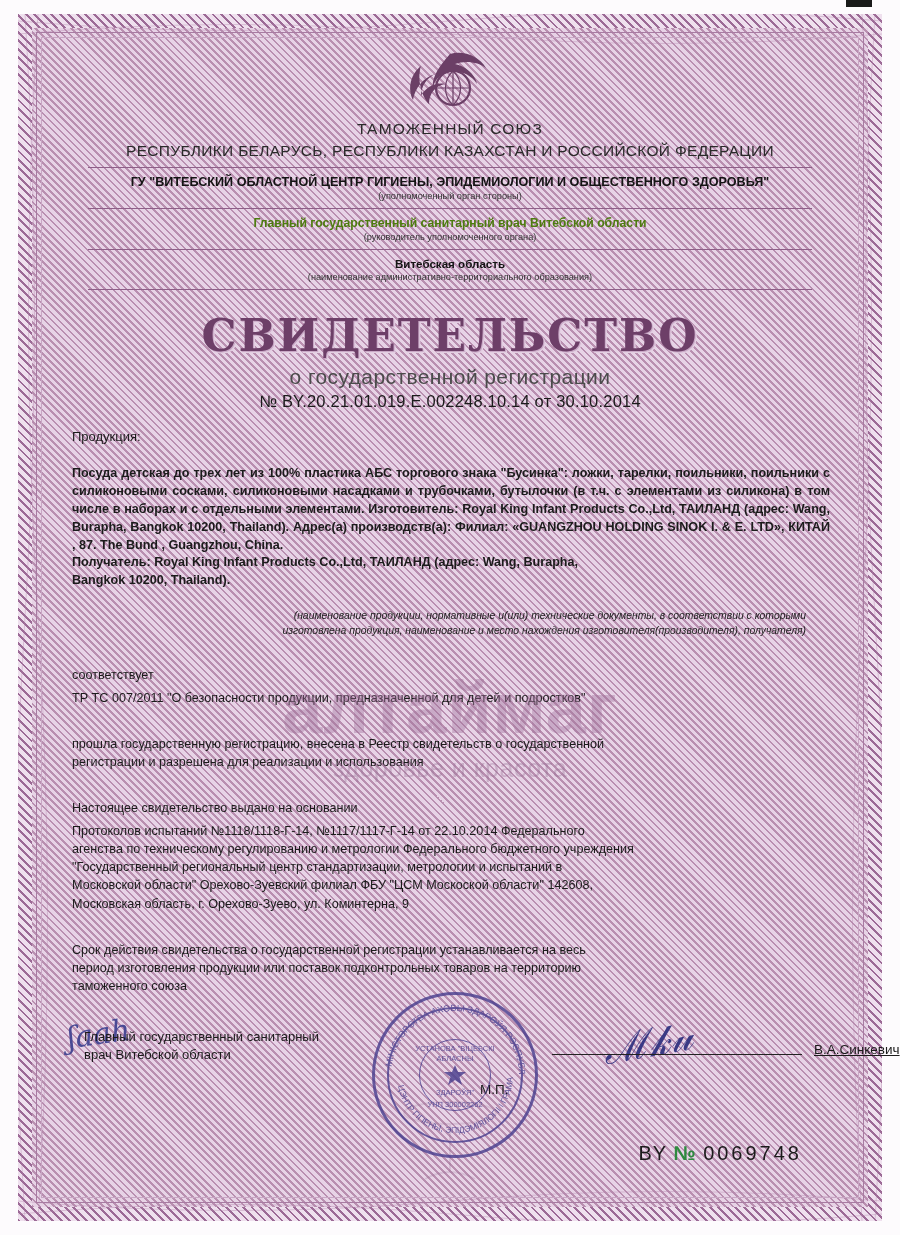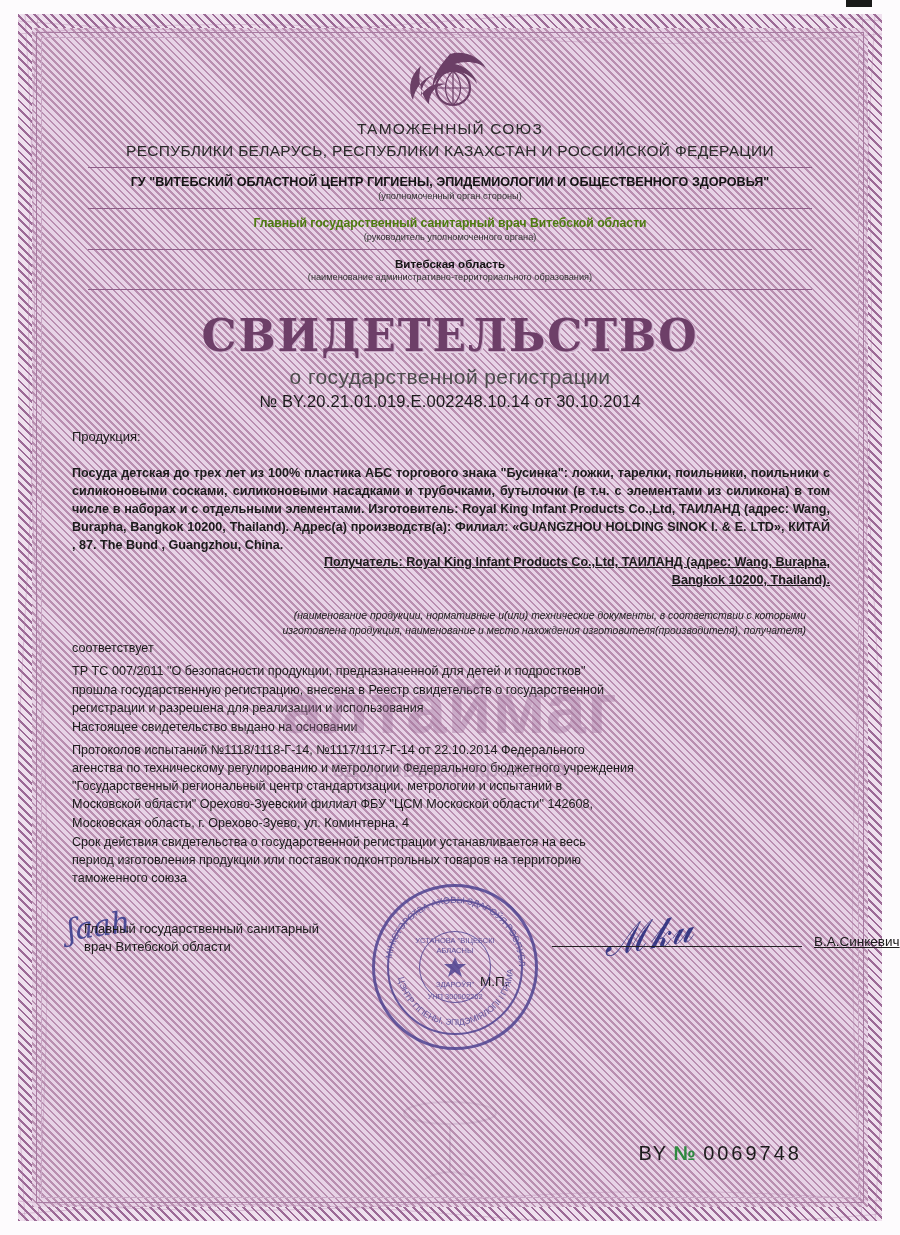--- a/index.html
+++ b/index.html
@@ -144,35 +144,34 @@
   }
   .prod-desc {
     font-size: 12.6px;
     font-weight: bold;
     line-height: 1.42;
     margin-top: 21px;
     text-align: justify;
   }
   .prod-desc .ctr {
     display: block;
-    text-align: right;
-    text-decoration: underline;
+    text-align: left;
   }
   .italic-note {
     font-style: italic;
     font-size: 10.4px;
     line-height: 1.4;
     text-align: right;
     margin: 19px 24px 0 24px;
     color: #222;
   }
   .para {
     font-size: 12.6px;
     line-height: 1.45;
-    margin-top: 1px;
+    margin-top: 28px;
   }
   .para.tight { margin-top: 4px; }
 
   
   .watermark {
     position: absolute;
     left: 0; right: 0;
     top: 672px;
     text-align: center;
     pointer-events: none;
@@ -371,21 +370,21 @@
         <div>прошла государственную регистрацию, внесена в Реестр свидетельств о государственной</div>
         <div>регистрации и разрешена для реализации и использования</div>
       </div>
 
       <div class="para">Настоящее свидетельство выдано на основании</div>
       <div class="para tight">
         <div>Протоколов испытаний №1118/1118-Г-14, №1117/1117-Г-14 от 22.10.2014 Федерального</div>
         <div>агенства по техническому регулированию и метрологии Федерального бюджетного учреждения</div>
         <div>"Государственный региональный центр стандартизации, метрологии и испытаний в</div>
         <div>Московской области" Орехово-Зуевский филиал ФБУ "ЦСМ Москоской области" 142608,</div>
-        <div>Московская область, г. Орехово-Зуево, ул. Коминтерна, 4</div>
+        <div>Московская область, г. Орехово-Зуево, ул. Коминтерна, 9</div>
       </div>
 
       <div class="para">
         <div>Срок действия свидетельства о государственной регистрации устанавливается на весь</div>
         <div>период изготовления продукции или поставок подконтрольных товаров на территорию</div>
         <div>таможенного союза</div>
       </div>
 
       <div class="sign-area">
 

